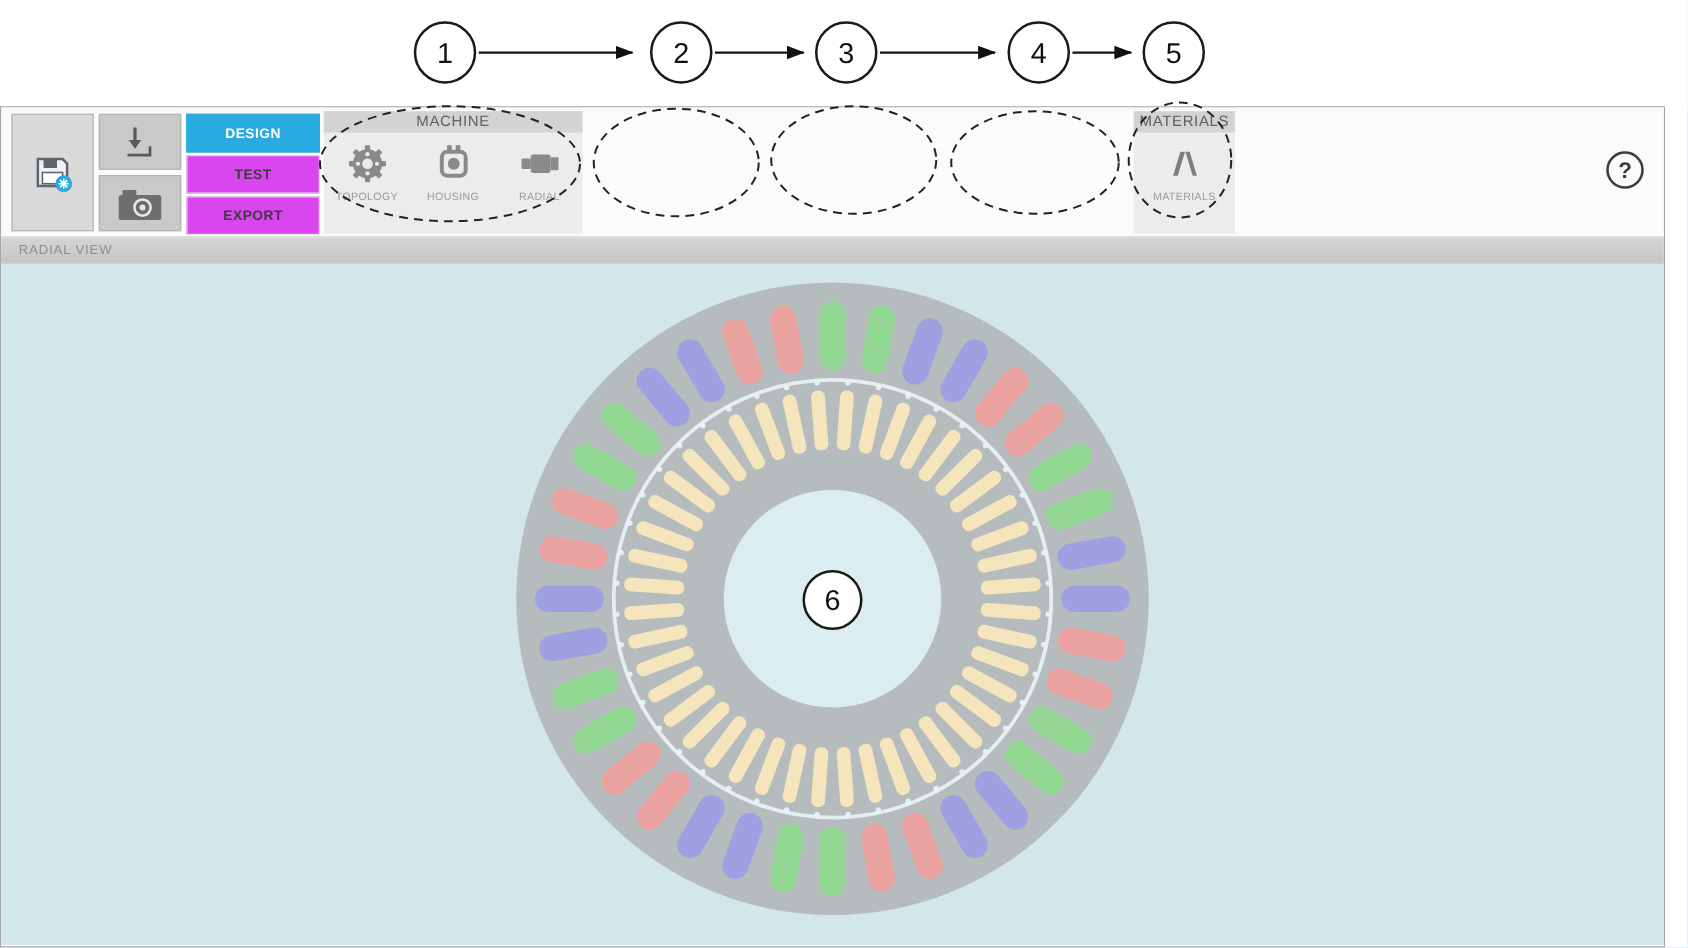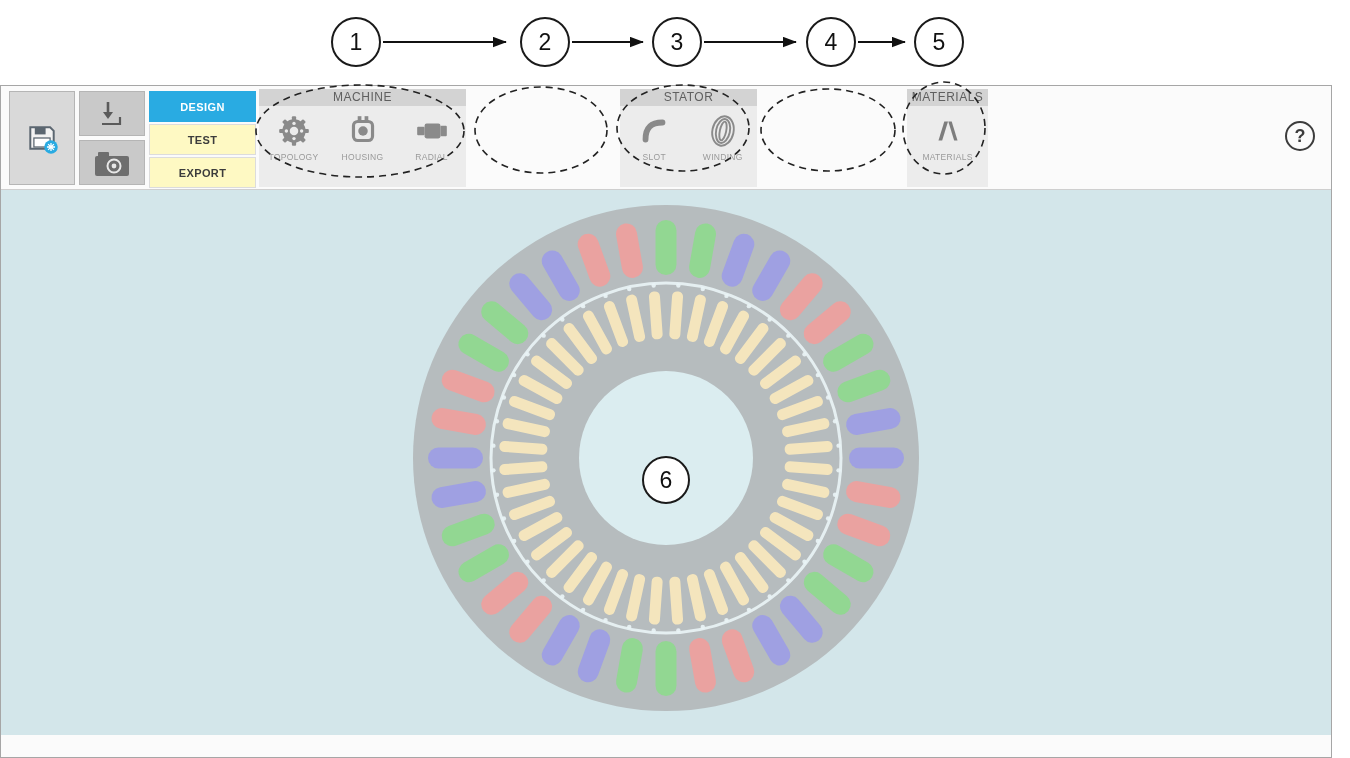--- a/index.html
+++ b/index.html
@@ -20,21 +20,21 @@
   .ribbon { position:relative; height:104px; background:#fbfbfb; border-bottom:1px solid #cfcfcf; }
 
   .big-btn { position:absolute; display:flex; align-items:center; justify-content:center;
              border:1px solid #b5b5b5; cursor:pointer; }
   .btn-save   { left:8px;  top:5px;  width:66px; height:94px; background:#d9d9d9; }
   .btn-import { left:78px; top:5px;  width:66px; height:45px; background:#c9c9c9; }
   .btn-camera { left:78px; top:54px; width:66px; height:45px; background:#c9c9c9; }
 
   .tab-col { position:absolute; left:148px; top:5px; width:107px; }
   .tab { height:31px; margin-bottom:2px; display:flex; align-items:center; justify-content:center;
-         font-size:11px; font-weight:bold; color:#3c3c3c; background:#fef9c3;
+         font-size:11px; font-weight:bold; color:#3c3c3c; background:#d946ef;
          border:1px solid #dcdcdc; cursor:pointer; letter-spacing:0.4px; }
   .tab.active { background:#29abe2; color:#ffffff; border-color:#29abe2; }
 
   .rb-group { position:absolute; top:3px; height:98px; background:#ececec; }
   .rb-group-header { height:17px; background:#d3d3d3; text-align:center; font-size:12px;
                      line-height:17px; color:#5f5f5f; letter-spacing:0.5px; }
   .rb-group-body { height:81px; display:flex; justify-content:space-around; align-items:flex-start; padding-top:7px;border-radius:29px; }
   .rb-item { display:flex; flex-direction:column; align-items:center; width:62px; cursor:pointer; }
   .rb-icon { width:36px; height:36px; }
   .rb-label { margin-top:3px; font-size:8.5px; color:#9a9a9a; letter-spacing:0.3px; white-space:nowrap; }
@@ -143,41 +143,20 @@
               <rect x="10" y="10" width="15" height="14" rx="2"></rect>
               <rect x="25" y="12" width="6" height="10" rx="1"></rect>
             </g>
           </svg>
           <span class="rb-label">RADIAL</span>
         </div>
       </div>
     </div>
 
 
-    <div class="rb-group" style="left:619px;width:137px">
-      <div class="rb-group-header">STATOR</div>
-      <div class="rb-group-body">
-        <div class="rb-item">
-          <svg class="rb-icon" viewBox="0 0 34 34">
-            <path d="M9 25 C9 14, 14 9, 25 9" fill="none" stroke="#8a8a8a" stroke-width="5.5" stroke-linecap="round"></path>
-          </svg>
-          <span class="rb-label">SLOT</span>
-        </div>
-        <div class="rb-item">
-          <svg class="rb-icon" viewBox="0 0 34 34">
-            <g fill="none" stroke="#8a8a8a" stroke-width="1.8" transform="rotate(12 17 17)">
-              <ellipse cx="17" cy="17" rx="3" ry="9"></ellipse>
-              <ellipse cx="17" cy="17" rx="6.5" ry="11.5"></ellipse>
-              <ellipse cx="17" cy="17" rx="10" ry="14"></ellipse>
-            </g>
-          </svg>
-          <span class="rb-label">WINDING</span>
-        </div>
-      </div>
-    </div>
 
 
     <div class="rb-group" style="left:906px;width:81px">
       <div class="rb-group-header">MATERIALS</div>
       <div class="rb-group-body">
         <div class="rb-item">
           <svg class="rb-icon" viewBox="0 0 34 34">
             <g fill="#7d7d7d">
               <path d="M8 26 L13.5 8 L17 8 L11.5 26 Z"></path>
               <path d="M26 26 L20.5 8 L17.3 8 L22.8 26 Z"></path>
@@ -186,20 +165,23 @@
           <span class="rb-label">MATERIALS</span>
         </div>
       </div>
     </div>
 
     <div class="help-btn">
       <span>?</span>
     </div>
   </div>
 
+  <div class="viewbar">
+    <span>RADIAL VIEW</span>
+  </div>
 
   <div class="canvas">
     <svg id="motor-svg" width="1348" height="545" viewBox="0 0 1348 545">
         <circle cx="665" cy="268" r="253" fill="#b6bcbe"></circle>
         <rect x="-10.5" y="-238" width="21" height="55" rx="10.5" ry="10.5" fill="#92d792" transform="translate(665 268) rotate(0)"></rect>
         <rect x="-10.5" y="-238" width="21" height="55" rx="10.5" ry="10.5" fill="#92d792" transform="translate(665 268) rotate(10)"></rect>
         <rect x="-10.5" y="-238" width="21" height="55" rx="10.5" ry="10.5" fill="#9fa0e2" transform="translate(665 268) rotate(20)"></rect>
         <rect x="-10.5" y="-238" width="21" height="55" rx="10.5" ry="10.5" fill="#9fa0e2" transform="translate(665 268) rotate(30)"></rect>
         <rect x="-10.5" y="-238" width="21" height="55" rx="10.5" ry="10.5" fill="#eaa2a0" transform="translate(665 268) rotate(40)"></rect>
         <rect x="-10.5" y="-238" width="21" height="55" rx="10.5" ry="10.5" fill="#eaa2a0" transform="translate(665 268) rotate(50)"></rect>

